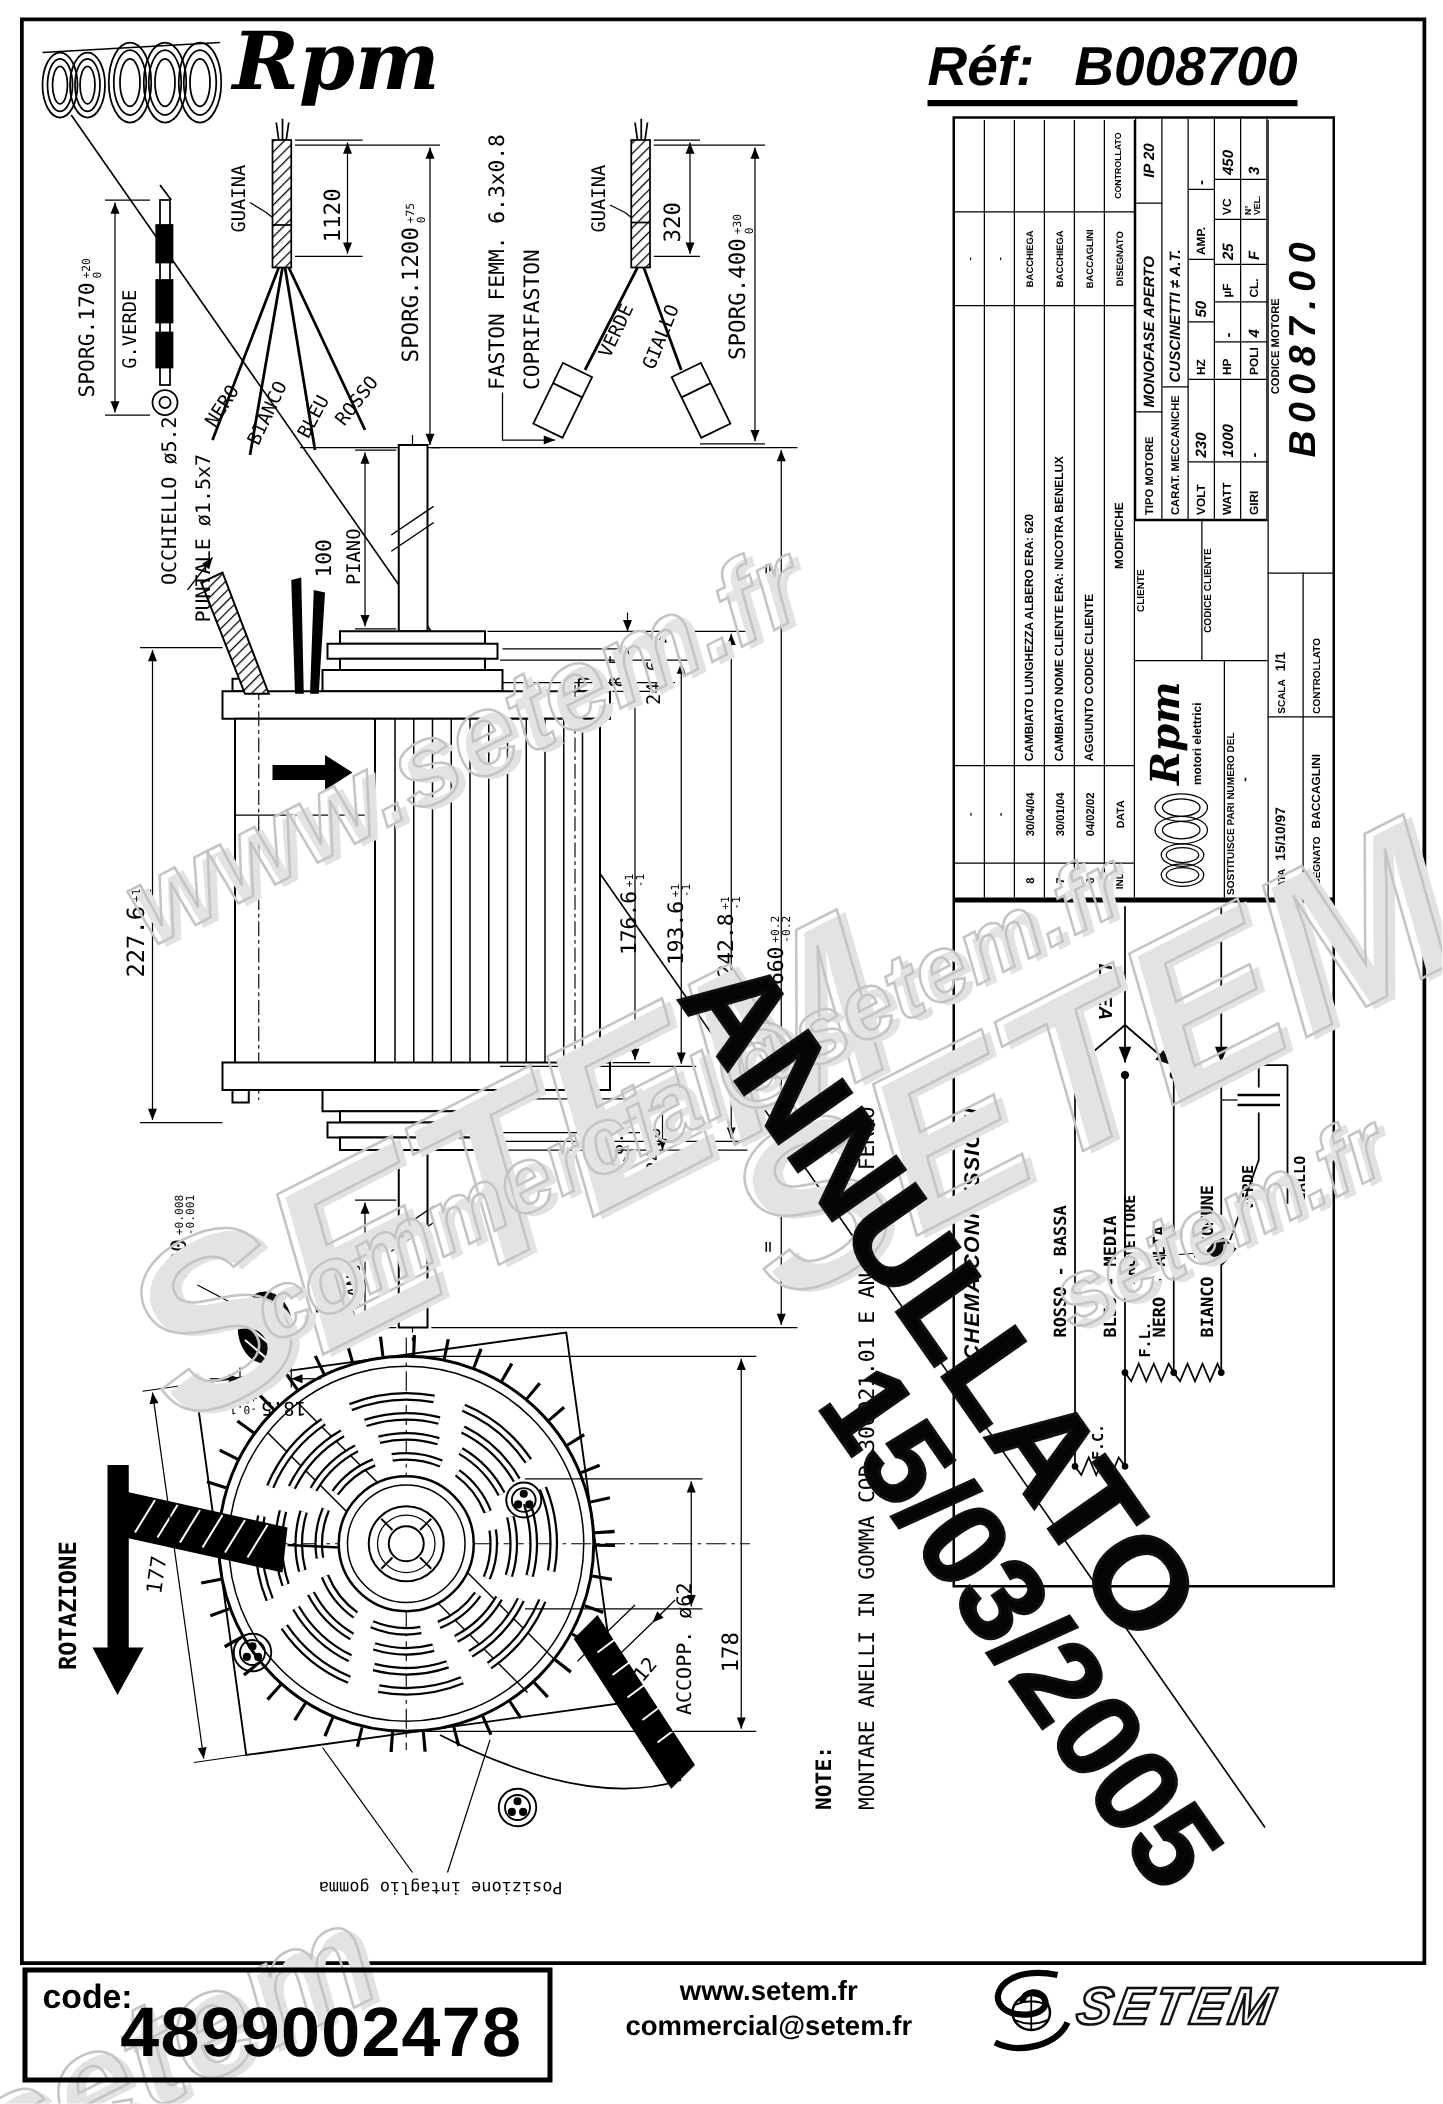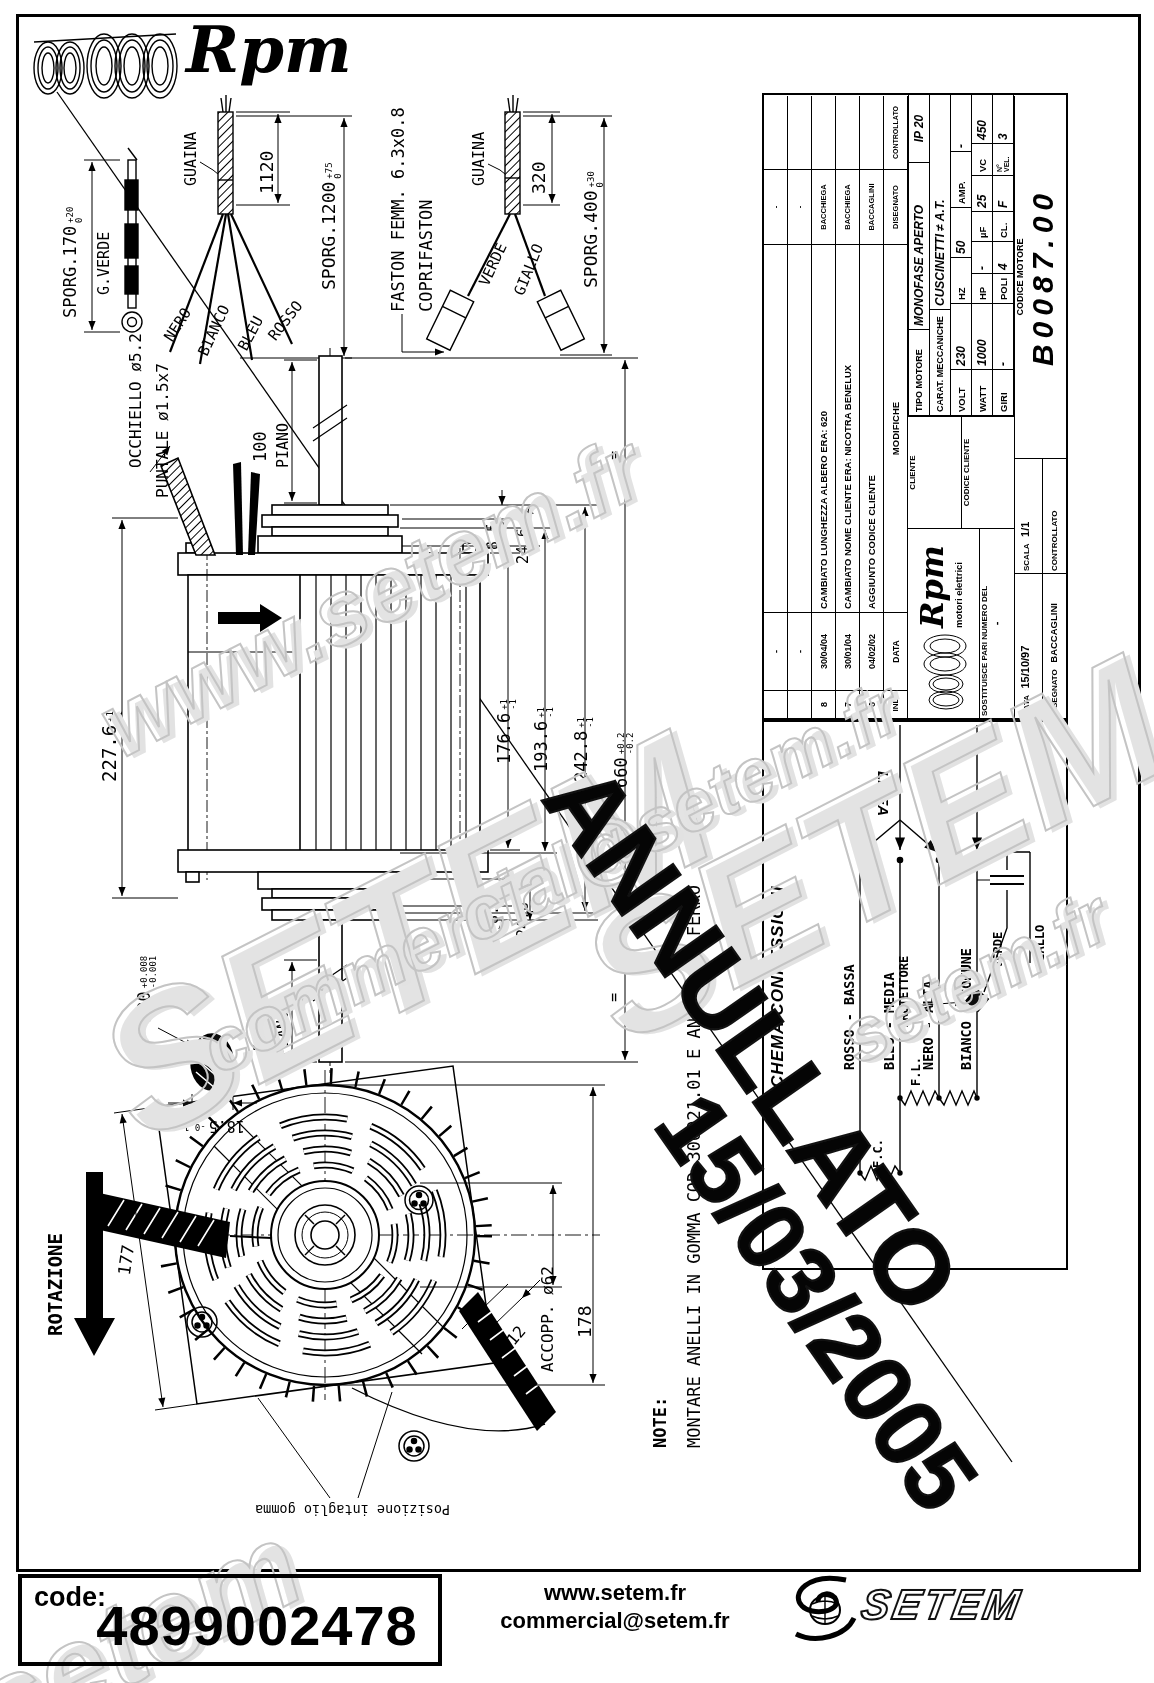--- a/index.html
+++ b/index.html
@@ -310,20 +310,24 @@
         <ellipse cx="106" cy="46" rx="13" ry="26"></ellipse>
         <ellipse cx="106" cy="46" rx="8" ry="19"></ellipse>
       <ellipse cx="134" cy="46" rx="17" ry="32"></ellipse>
         <ellipse cx="134" cy="46" rx="13" ry="26"></ellipse>
         <ellipse cx="134" cy="46" rx="8" ry="19"></ellipse>
       <line x1="8" y1="22" x2="150" y2="14"></line>
     </g>
   </svg>
   <span class="hl b it" style="left:186px;top:18px;font-size:64px;font-family:'DejaVu Serif',serif;">Rpm</span>
 
+  <div class="abs" style="left:742px;top:32px;width:296px;border-bottom:5px solid #000;padding-bottom:4px;display:flex;justify-content:space-between;">
+    <span class="b it" style="font-size:44px;line-height:1;">Réf:</span>
+    <span class="b it" style="font-size:44px;line-height:1;">B008700</span>
+  </div>
 
   <span class="vt cad" style="left:62px;top:318px;font-size:17px;"><span>SPORG.170</span><span class="tol">
         <span>+20</span>
         <span>0</span>
       </span></span>
   <span class="vt cad" style="left:97px;top:295px;font-size:15px;">G.VERDE</span>
   <span class="vt cad" style="left:128px;top:468px;font-size:16px;">OCCHIELLO ø5.2</span>
   <span class="vt cad" style="left:155px;top:498px;font-size:16px;">PUNTALE ø1.5x7</span>
 
   <span class="vt cad" style="left:184px;top:186px;font-size:15px;">GUAINA</span>

